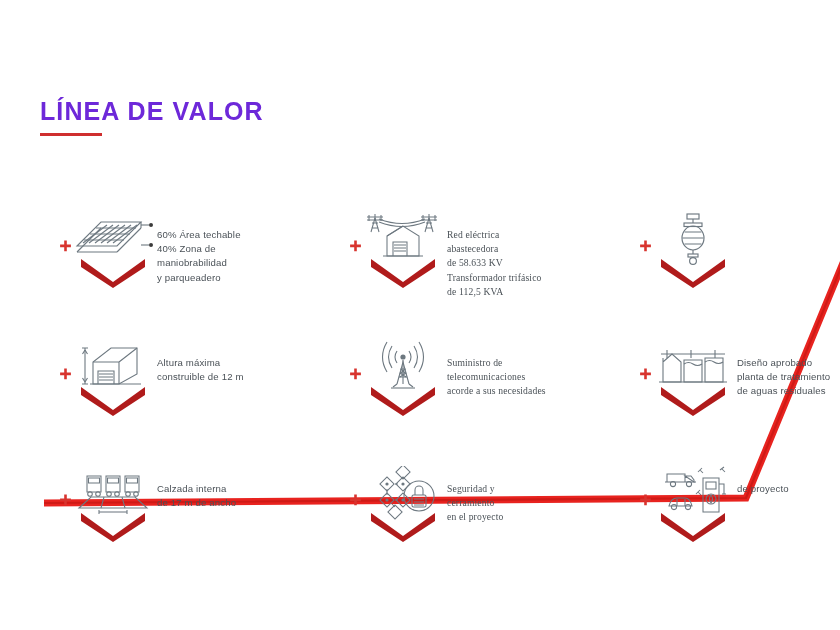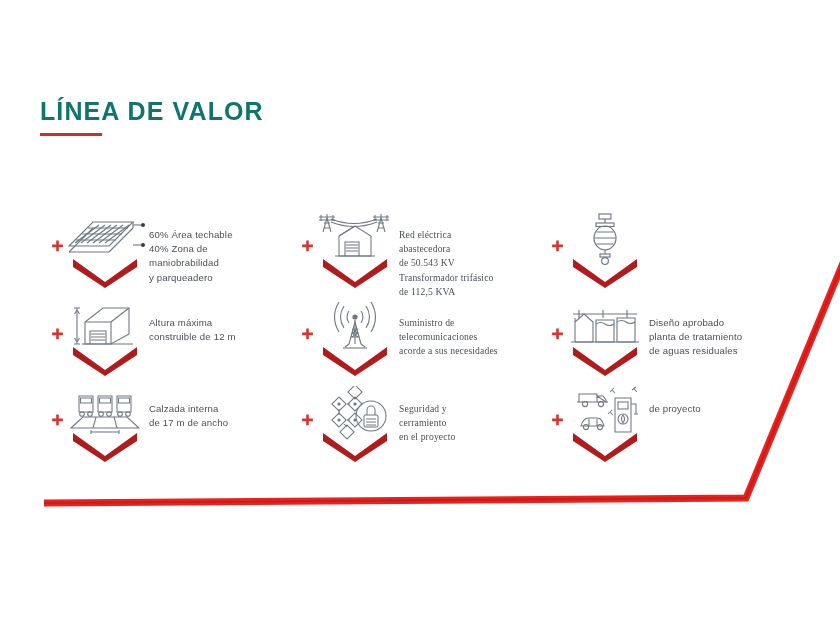--- a/index.html
+++ b/index.html
@@ -11,30 +11,31 @@
   }
   .slide{position:absolute;inset:0;background:#fff;overflow:hidden;}
 
   
   .red-line{position:absolute;left:0;top:0;width:840px;height:630px;pointer-events:none;}
 
   
   .title-block{position:absolute;left:40px;top:98px;}
   .title{
     font-size:25px;font-weight:bold;letter-spacing:1.1px;
-    color:#0f766e;line-height:1.1;white-space:nowrap;
+    color:#6d28d9;line-height:1.1;white-space:nowrap;
   }
   .title-rule{margin-top:7px;width:62px;height:3px;background:#cf2e2e;}
 
   
   .grid{
-    position:absolute;left:49px;top:212px;width:770px;
+    position:absolute;left:57px;top:212px;width:770px;
     display:grid;
     grid-template-columns:250px 250px 270px;
     grid-template-rows:88px 86px 86px;
+    gap:40px;
   }
   .cell{display:flex;align-items:flex-start;}
 
   .icon-wrap{
     position:relative;
     width:100px;min-width:100px;height:82px;
     display:flex;align-items:flex-start;justify-content:center;
   }
   .plus{
     position:absolute;left:2px;top:28px;
@@ -129,21 +130,21 @@
             <path d="M22 44 L62 44"></path>
           </g>
         </svg>
         <svg class="chev" viewBox="0 0 72 34">
           <path d="M4 5 L36 28 L68 5 L68 13 L36 34 L4 13 Z" fill="#b01b1b"></path>
         </svg>
       </div>
       <div class="label">
         <span class="ln">Red eléctrica</span>
         <span class="ln">abastecedora</span>
-        <span class="ln">de 50.543 KV</span>
+        <span class="ln">de 58.633 KV</span>
         <span class="ln">Transformador trifásico</span>
         <span class="ln">de 112,5 KVA</span>
       </div>
     </div>
 
     <div class="cell c3">
       <div class="icon-wrap">
         <svg class="plus" viewBox="0 0 13 13">
           <path d="M5.2 0.5h2.6v4.1h4.1v2.6H7.8v4.1H5.2V7.2H1.1V4.6h4.1z" fill="#d8342e"></path>
         </svg>

